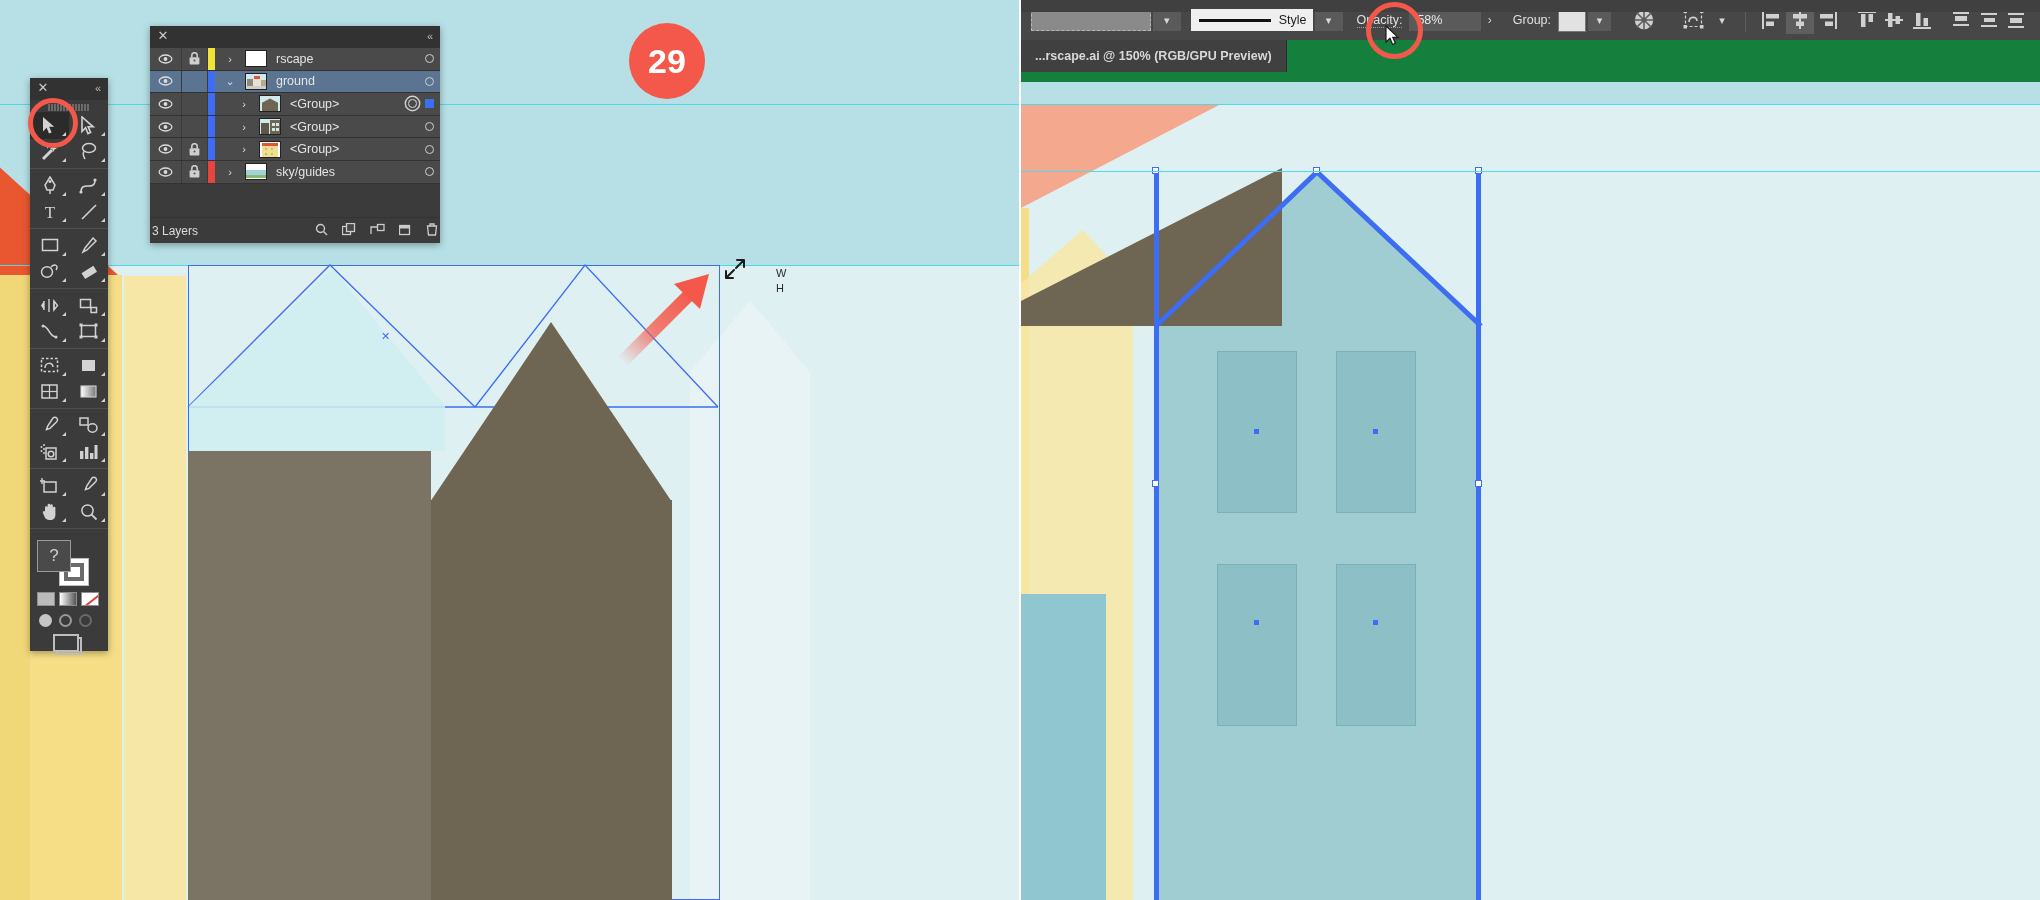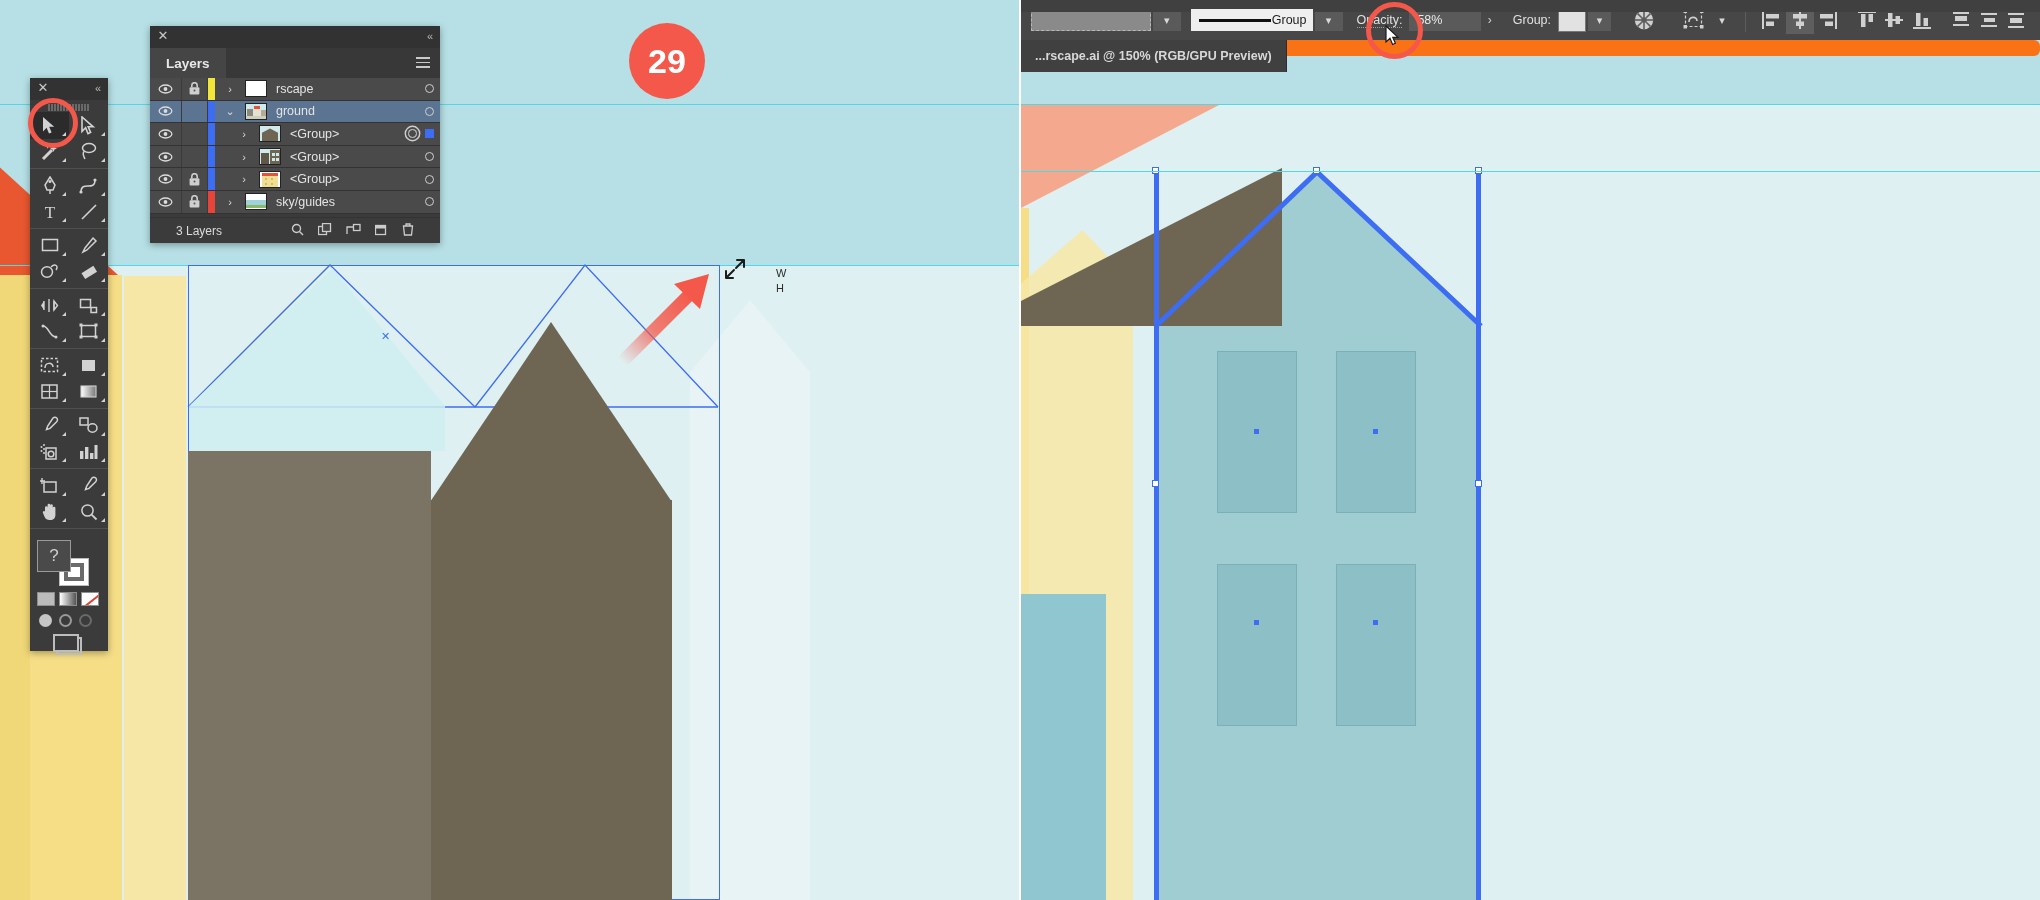--- a/index.html
+++ b/index.html
@@ -79,21 +79,21 @@
   .lr-color { width:7px; height:100%; }
   .lr-disc { width:30px; display:flex; justify-content:center; align-items:center; color:#d5d5d5; font-size:11px; }
   .lr-thumb { width:22px; height:17px; border:1px solid #222; background:#fff; position:relative; overflow:hidden; }
   .lr-name { margin-left:9px; }
   .lr-right { position:absolute; right:6px; top:0; height:100%; display:flex; align-items:center; gap:8px; }
   .tcircle { width:9px; height:9px; border-radius:50%; border:1.4px solid #cfcfcf; }
   .tcircle.dbl { box-shadow:0 0 0 2px #4a4a4a, 0 0 0 3.4px #cfcfcf; }
   .tsquare { width:9px; height:9px; background:#3d6df2; }
   .layer-foot {
     position:absolute; left:0; right:0; bottom:0; height:26px; background:#3b3b3b;
-    display:flex; align-items:center; color:#dcdcdc; font-size:12px; padding:0 26px;
+    display:flex; align-items:center; color:#dcdcdc; font-size:12px; padding:0 2px;
     border-top:1px solid #333;
   }
   .layer-foot .spacer { flex:1; }
   .layer-foot .fi { margin-left:14px; opacity:.9; }
 
   .eye { width:15px; height:10px; }
   .lock { width:11px; height:13px; }
   .chev { font-size:11px; color:#d8d8d8; }
 
   
@@ -130,21 +130,21 @@
   .cb-label { color:#e0e0e0; font-size:12.5px; margin:0 7px 0 14px; }
   .cb-label.dotted { border-bottom:1px dotted #9d9d9d; }
   .cb-val { width:86px; height:22px; background:#5a5a5a; color:#eaeaea; font-size:12.5px; display:flex; align-items:center; padding-left:8px; }
   .cb-arrow { width:22px; height:22px; display:flex; align-items:center; justify-content:center; color:#cfcfcf; font-size:12px; }
   .cb-stylebox { width:34px; height:24px; background:#e2e2e2; border:1px solid #777; }
   .cb-sep { width:1px; height:24px; background:#5d5d5d; margin:0 12px; }
   .cb-icon { width:34px; height:28px; display:flex; align-items:center; justify-content:center; }
   .cb-icon.sel { background:#5e5e5e; }
 
   
-  #tabbar { position:absolute; left:0; right:0; top:40px; height:16px; background:#f97316; z-index:50;border-radius:6px; }
+  #tabbar { position:absolute; left:0; right:0; top:40px; height:42px; background:#15803d; z-index:50; }
   #tabbar .dtab {
     position:absolute; left:0; top:0; height:32px; background:#404040; color:#d8d8d8;
     font-size:12.5px; font-weight:bold; display:flex; align-items:center; padding:0 14px;
     border-right:1px solid #2d2d2d;
   }
 
   .cursor { position:absolute; z-index:70; }
   .scalecursor { position:absolute; z-index:58; color:#2b2b2b; font-size:15px; }
 </style>
 </head>
@@ -220,28 +220,20 @@
 
     <div class="badge" style="left:629px;top:23px;width:76px;height:76px;">
       <span>29</span>
     </div>
 
     <div class="ai-panel" id="layersPanel">
       <div class="ai-panel-head">
         <div class="closeX">✕</div>
         <div class="collapse">«</div>
       </div>
-      <div class="tabrow">
-        <div class="tab">Layers</div>
-        <div class="hamb">
-            <i></i>
-            <i></i>
-            <i></i>
-          </div>
-      </div>
       <div class="layer-list" id="layerList">
           <div class="layer-row">
             <div class="lr-eye">
               <svg class="eye" viewBox="0 0 16 11">
                 <ellipse cx="8" cy="5.5" rx="7" ry="4.4" fill="none" stroke="#dcdcdc" stroke-width="1.4"></ellipse>
                 <circle cx="8" cy="5.5" r="2.1" fill="#dcdcdc"></circle>
               </svg>
             </div>
             <div class="lr-lock">
               <svg class="lock" viewBox="0 0 11 13">
@@ -740,21 +732,21 @@
       <div id="ctrlbar2"></div>
       <div style="width:12px"></div>
       <div class="cb-item">
         <div class="cb-swatch"></div>
         <div class="cb-caret">▾</div>
       </div>
       <div style="width:12px"></div>
       <div class="cb-item">
         <div class="cb-stroke">
           <span class="line"></span>
-          <span>Group</span>
+          <span>Style</span>
         </div>
         <div class="cb-caret">▾</div>
       </div>
       <div class="cb-label dotted">Opacity:</div>
       <div class="cb-val">58%</div>
       <div class="cb-arrow">›</div>
       <div class="cb-label">Group:</div>
       <div class="cb-stylebox"></div>
       <div class="cb-caret">▾</div>
 

